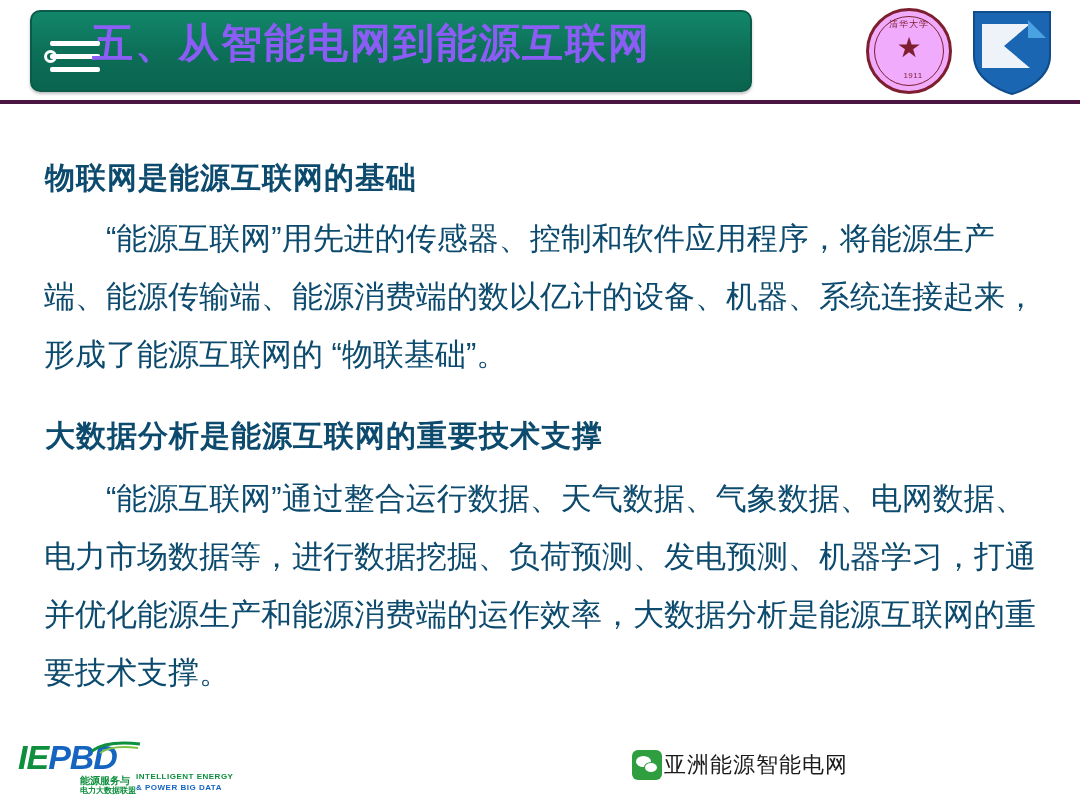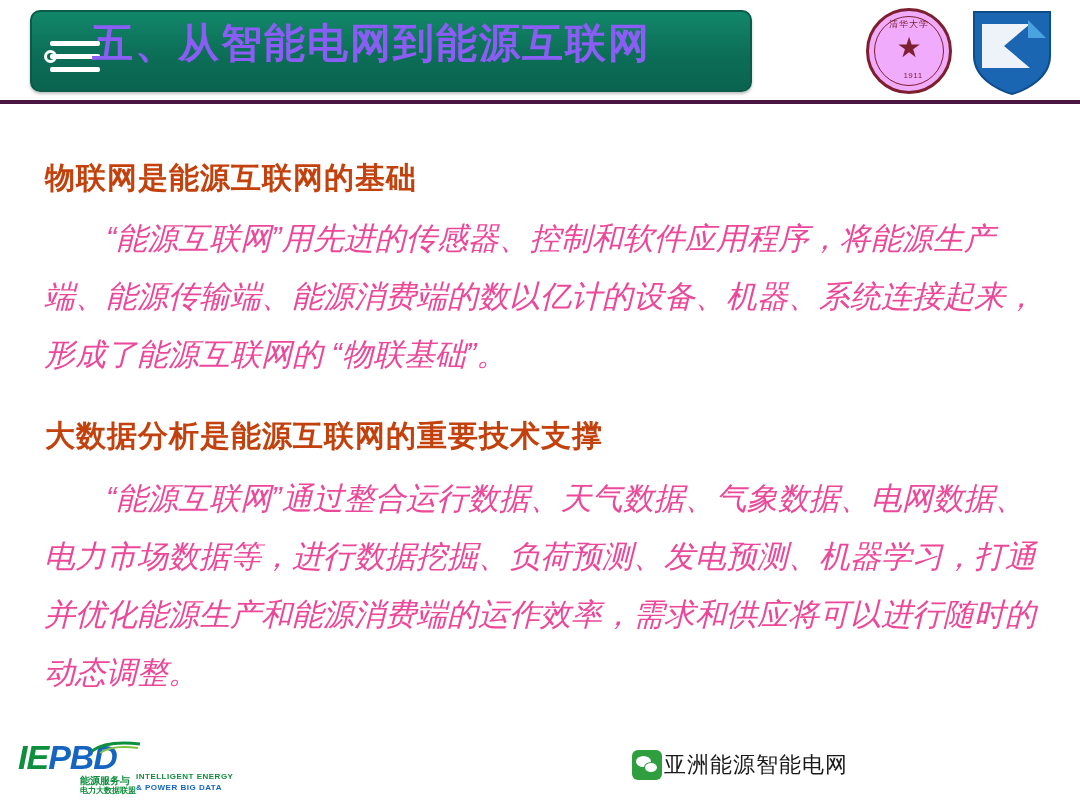--- a/index.html
+++ b/index.html
@@ -127,35 +127,34 @@
   
   .body-area {
     position: absolute;
     left: 0; top: 110px;
     width: 1080px; height: 620px;
   }
   .heading {
     position: absolute;
     font-size: 30px;
     font-weight: bold;
-    color: #c2410c;
+    color: #0c4a6e;
     letter-spacing: 1px;
     white-space: nowrap;
   }
   .h1 { left: 45px; top: 48px; }
   .h2 { left: 45px; top: 306px; }
 
   .para {
     position: absolute;
     width: 1000px;
     font-size: 31px;
-    color: #ec4899;
+    color: #0c4a6e;
     line-height: 58px;
     letter-spacing: 0px;
-    font-style: italic;
   }
   .p1 { left: 44px; top: 100px; }
   .p2 { left: 44px; top: 360px; }
   .para .indent { display: inline-block; width: 62px; }
 
   
   .footer {
     position: absolute;
     left: 0; top: 730px;
     width: 928px; height: 80px; text-align: center;
@@ -289,21 +288,21 @@
 
     <div class="header-rule"></div>
   </div>
 
   <div class="body-area">
 
     <div class="heading h1">物联网是能源互联网的基础</div>
     <div class="para p1"><span class="indent"></span><span>“能源互联网”用先进的传感器、控制和软件应用程序，将能源生产端、能源传输端、能源消费端的数以亿计的设备、机器、系统连接起来，形成了能源互联网的 “物联基础”。</span></div>
 
     <div class="heading h2">大数据分析是能源互联网的重要技术支撑</div>
-    <div class="para p2"><span class="indent"></span><span>“能源互联网”通过整合运行数据、天气数据、气象数据、电网数据、电力市场数据等，进行数据挖掘、负荷预测、发电预测、机器学习，打通并优化能源生产和能源消费端的运作效率，需求和供应将可以进行随时的动态调整。</span></div>
+    <div class="para p2"><span class="indent"></span><span>“能源互联网”通过整合运行数据、天气数据、气象数据、电网数据、电力市场数据等，进行数据挖掘、负荷预测、发电预测、机器学习，打通并优化能源生产和能源消费端的运作效率，大数据分析是能源互联网的重要技术支撑。</span></div>
   </div>
 
   <div class="footer">
 
     <div class="iepbd-logo">
       <div class="iepbd-main"><span>IE</span><span class="blue">P</span><span class="blue">BD</span></div>
       <div class="iepbd-swoosh">
         <svg width="52" height="14" viewBox="0 0 52 14">
           <path d="M2 11 C14 2, 32 2, 50 4" stroke="#0e8f3d" stroke-width="3" fill="none"></path>
           <path d="M10 13 C20 6, 34 6, 48 8" stroke="#7ec242" stroke-width="2" fill="none"></path>

